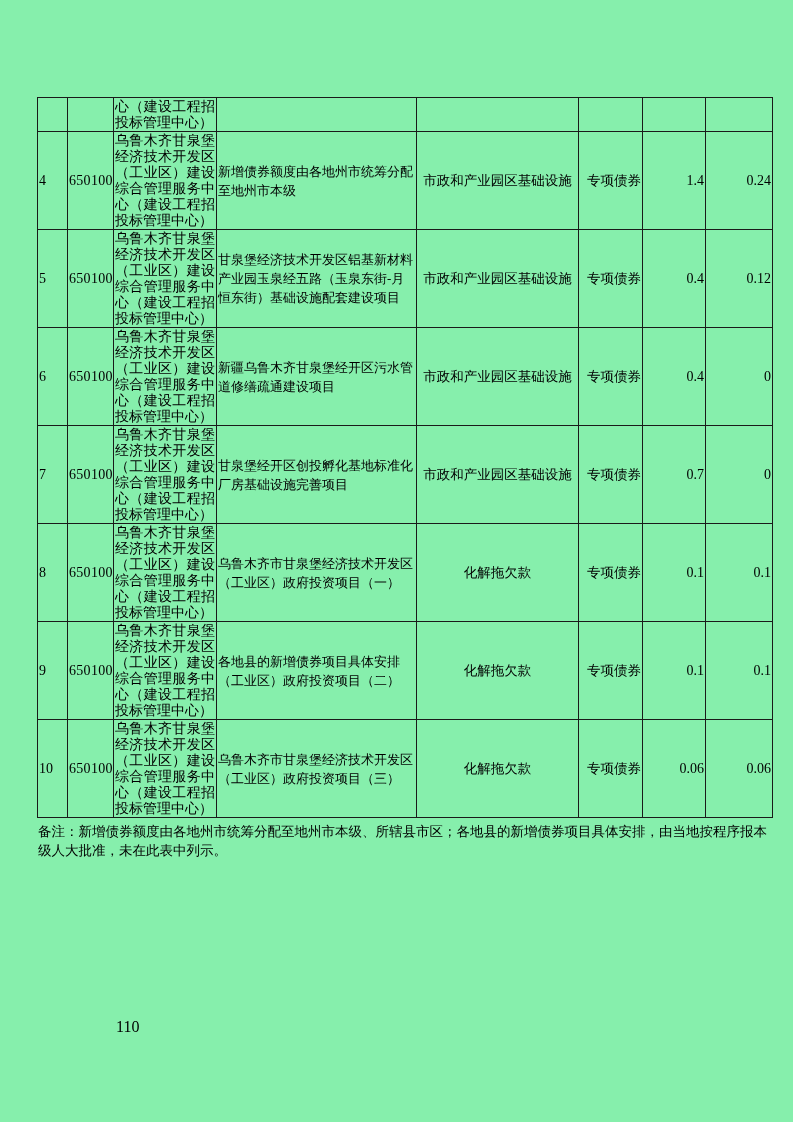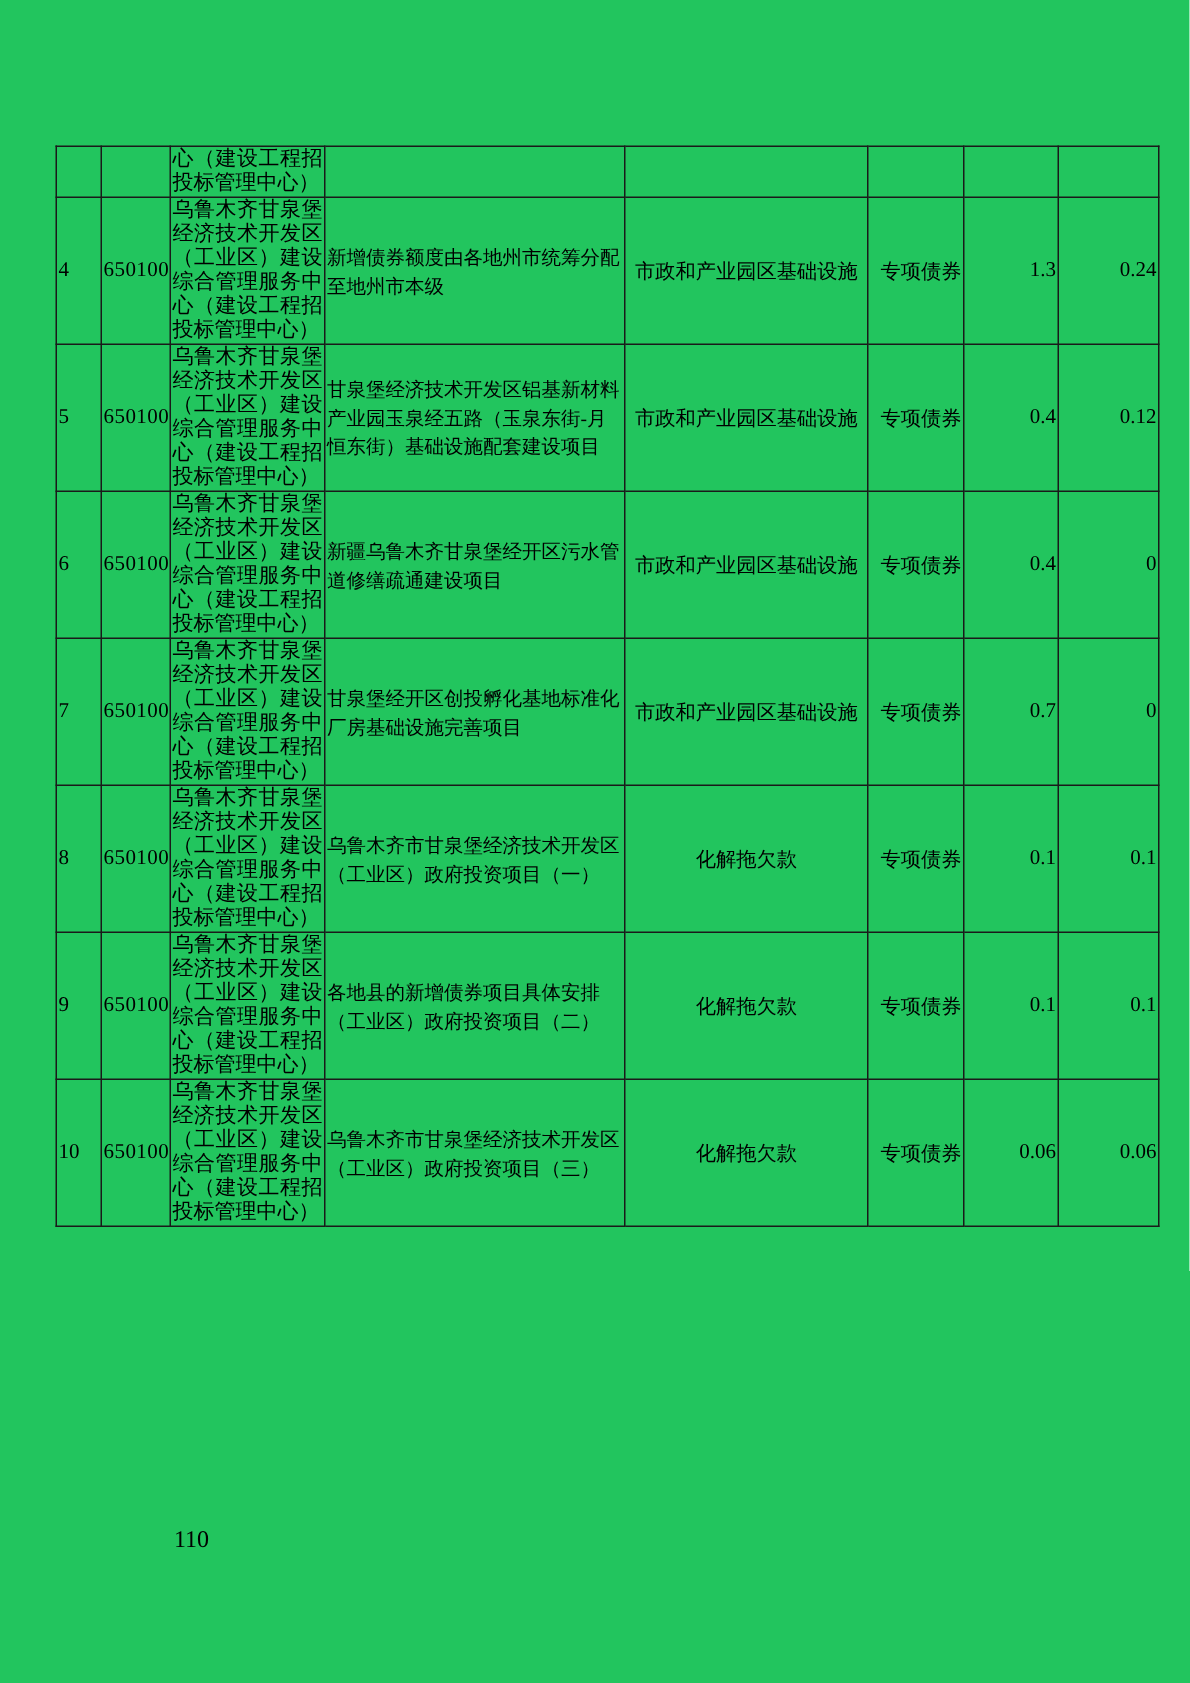--- a/index.html
+++ b/index.html
@@ -5,21 +5,21 @@
   * { margin: 0; padding: 0; box-sizing: border-box; }
   html, body {
     width: 793px; height: 1122px;
     background: #ffffff;
     font-family: "Liberation Serif", "DejaVu Serif", serif;
     color: #000000;
   }
   .page {
     position: relative;
     width: 793px; height: 1122px;
-    background: #22c55e;
+    background: #86efac;
     overflow: hidden;
   }
   table.budget-table {
     position: absolute;
     left: 37px; top: 97px;
     width: 735px;
     border-collapse: collapse;
     table-layout: fixed;
     font-size: 14px;
   }
@@ -92,21 +92,21 @@
         <td class="c-amount"></td>
         <td class="c-amount"></td>
       </tr>
     <tr class="row-main">
       <td class="c-no">4</td>
       <td class="c-code">650100</td>
       <td class="c-unit">乌鲁木齐甘泉堡经济技术开发区（工业区）建设综合管理服务中心（建设工程招投标管理中心）</td>
       <td class="c-project">新增债券额度由各地州市统筹分配至地州市本级</td>
       <td class="c-category">市政和产业园区基础设施</td>
       <td class="c-bond">专项债券</td>
-      <td class="c-amount">1.3</td>
+      <td class="c-amount">1.4</td>
       <td class="c-amount">0.24</td>
     </tr>
         <tr class="row-main">
       <td class="c-no">5</td>
       <td class="c-code">650100</td>
       <td class="c-unit">乌鲁木齐甘泉堡经济技术开发区（工业区）建设综合管理服务中心（建设工程招投标管理中心）</td>
       <td class="c-project">甘泉堡经济技术开发区铝基新材料产业园玉泉经五路（玉泉东街-月恒东街）基础设施配套建设项目</td>
       <td class="c-category">市政和产业园区基础设施</td>
       <td class="c-bond">专项债券</td>
       <td class="c-amount">0.4</td>
@@ -158,16 +158,17 @@
       <td class="c-unit">乌鲁木齐甘泉堡经济技术开发区（工业区）建设综合管理服务中心（建设工程招投标管理中心）</td>
       <td class="c-project">乌鲁木齐市甘泉堡经济技术开发区（工业区）政府投资项目（三）</td>
       <td class="c-category">化解拖欠款</td>
       <td class="c-bond">专项债券</td>
       <td class="c-amount">0.06</td>
       <td class="c-amount">0.06</td>
     </tr>
       </tbody>
   </table>
 
+  <div class="footnote">备注：新增债券额度由各地州市统筹分配至地州市本级、所辖县市区；各地县的新增债券项目具体安排，由当地按程序报本级人大批准，未在此表中列示。</div>
 
   <div class="page-number">110</div>
 
 </div>
 
 </body></html>

